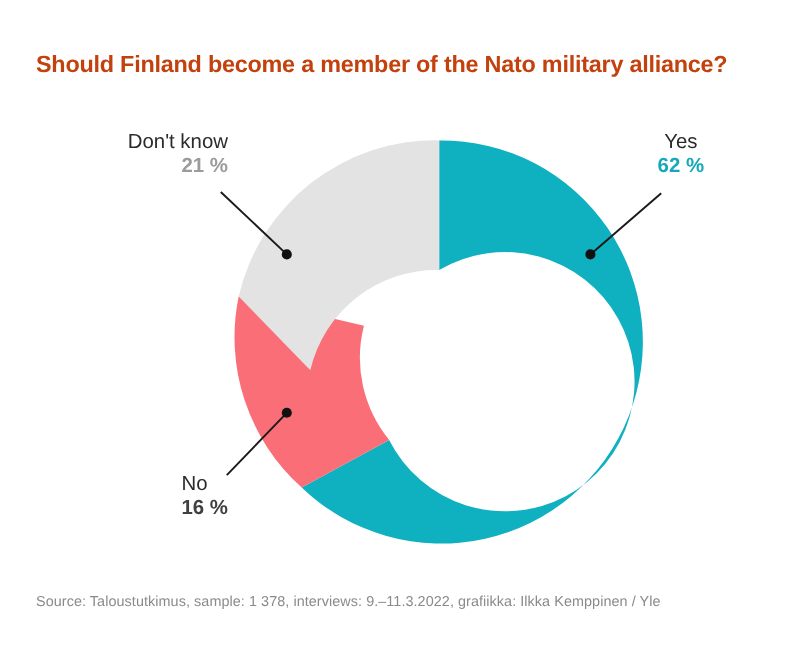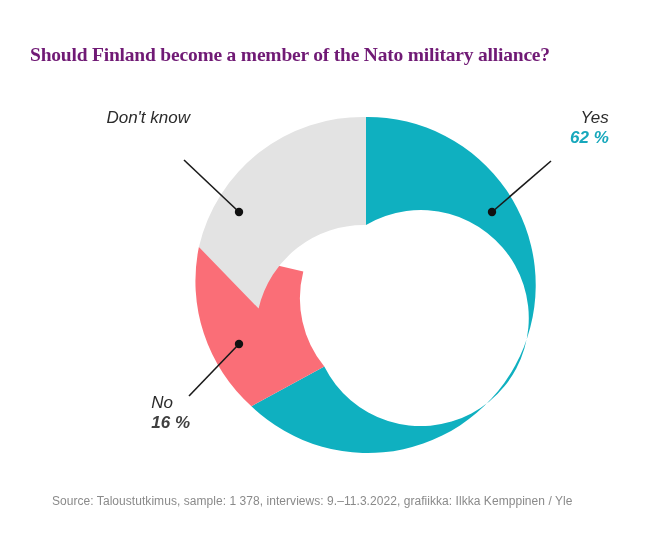--- a/index.html
+++ b/index.html
@@ -19,77 +19,74 @@
     position: absolute;
     inset: 0;
   }
   .chart-title {
     position: absolute;
     left: 30px;
     top: 30px;
     width: 620px;
     font-size: 19.5px;
     font-weight: bold;
-    color: #701a75;
+    color: #c2410c;
     letter-spacing: -0.2px;
     line-height: 1.2;
-    font-family: Liberation Serif, serif;
   }
   .donut-wrap {
     position: absolute;
     left: 0;
     top: 0;
     width: 670px;
     height: 480px;
   }
   .donut-svg {
     display: block;
   }
   .label-group {
     position: absolute;
     line-height: 1.18;
-    font-style: italic;
   }
   .label-name {
     font-size: 17px;
     font-weight: normal;
     color: #2b2b2b;
     white-space: nowrap;
   }
   .label-value {
     font-size: 17px;
     font-weight: bold;
     white-space: nowrap;
   }
   #label-yes {
     left: 548px;
     top: 108px;
-    text-align: right;
+    text-align: center;
   }
-  #label-yes .label-value { color: #17A8BC; margin-left: 22px; }
+  #label-yes .label-value { color: #17A8BC; }
   #label-dontknow {
     right: 480px;
     top: 108px;
     text-align: right;
   }
   #label-dontknow .label-value { color: #9b9b9b; }
   #label-no {
     right: 480px;
     top: 393px;
   }
   #label-no .label-value { color: #404040; }
   .source-note {
     position: absolute;
     left: 30px;
     top: 494px;
     font-size: 12px;
     color: #8a8a8a;
     letter-spacing: 0.05px;
     white-space: nowrap;
-    margin-left: 22px;
   }
 </style>
 </head>
 <body>
 
 <div class="page">
 
   <h1 class="chart-title">Should Finland become a member of the Nato military alliance?</h1>
 
   <div class="donut-wrap">
@@ -130,20 +127,21 @@
     </svg>
   </div>
 
   <div class="label-group" id="label-yes">
     <div class="label-name">Yes</div>
     <div class="label-value">62 %</div>
   </div>
 
   <div class="label-group" id="label-dontknow">
     <div class="label-name">Don't know</div>
+    <div class="label-value">21 %</div>
   </div>
 
   <div class="label-group" id="label-no">
     <div class="label-name">No</div>
     <div class="label-value">16 %</div>
   </div>
 
   <div class="source-note">Source: Taloustutkimus, sample: 1 378, interviews: 9.–11.3.2022, grafiikka: Ilkka Kemppinen / Yle</div>
 
 </div>

